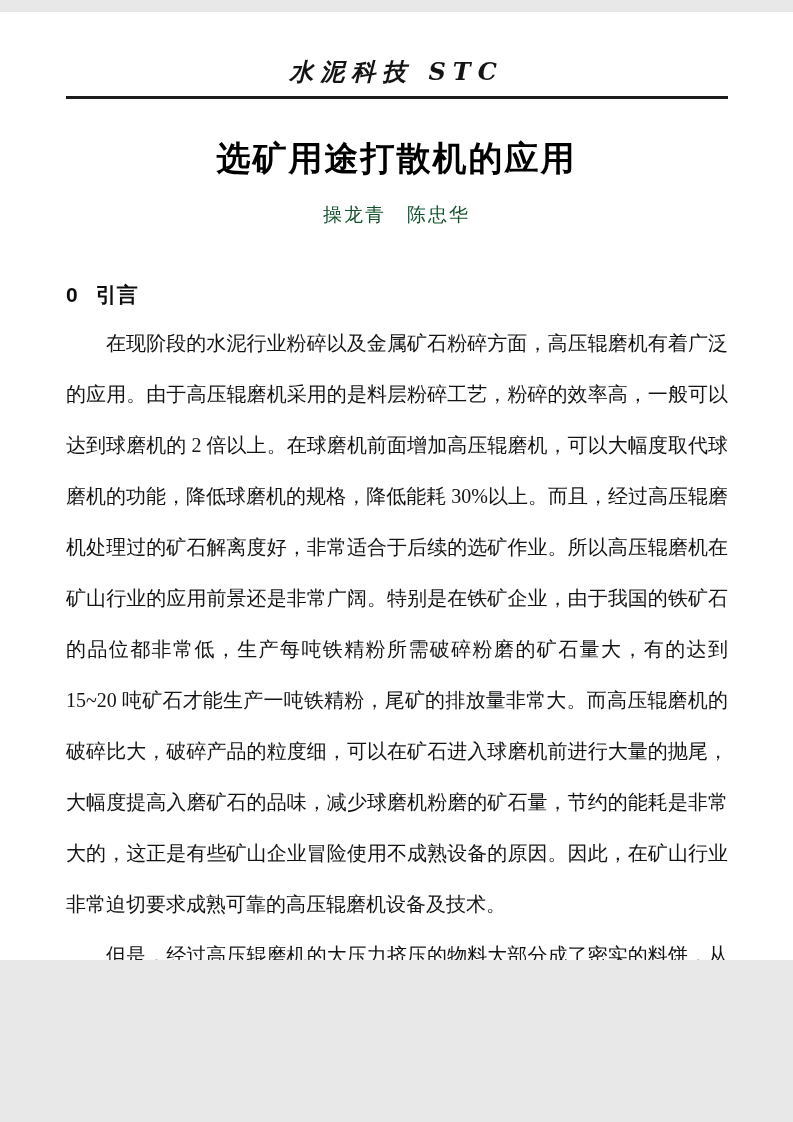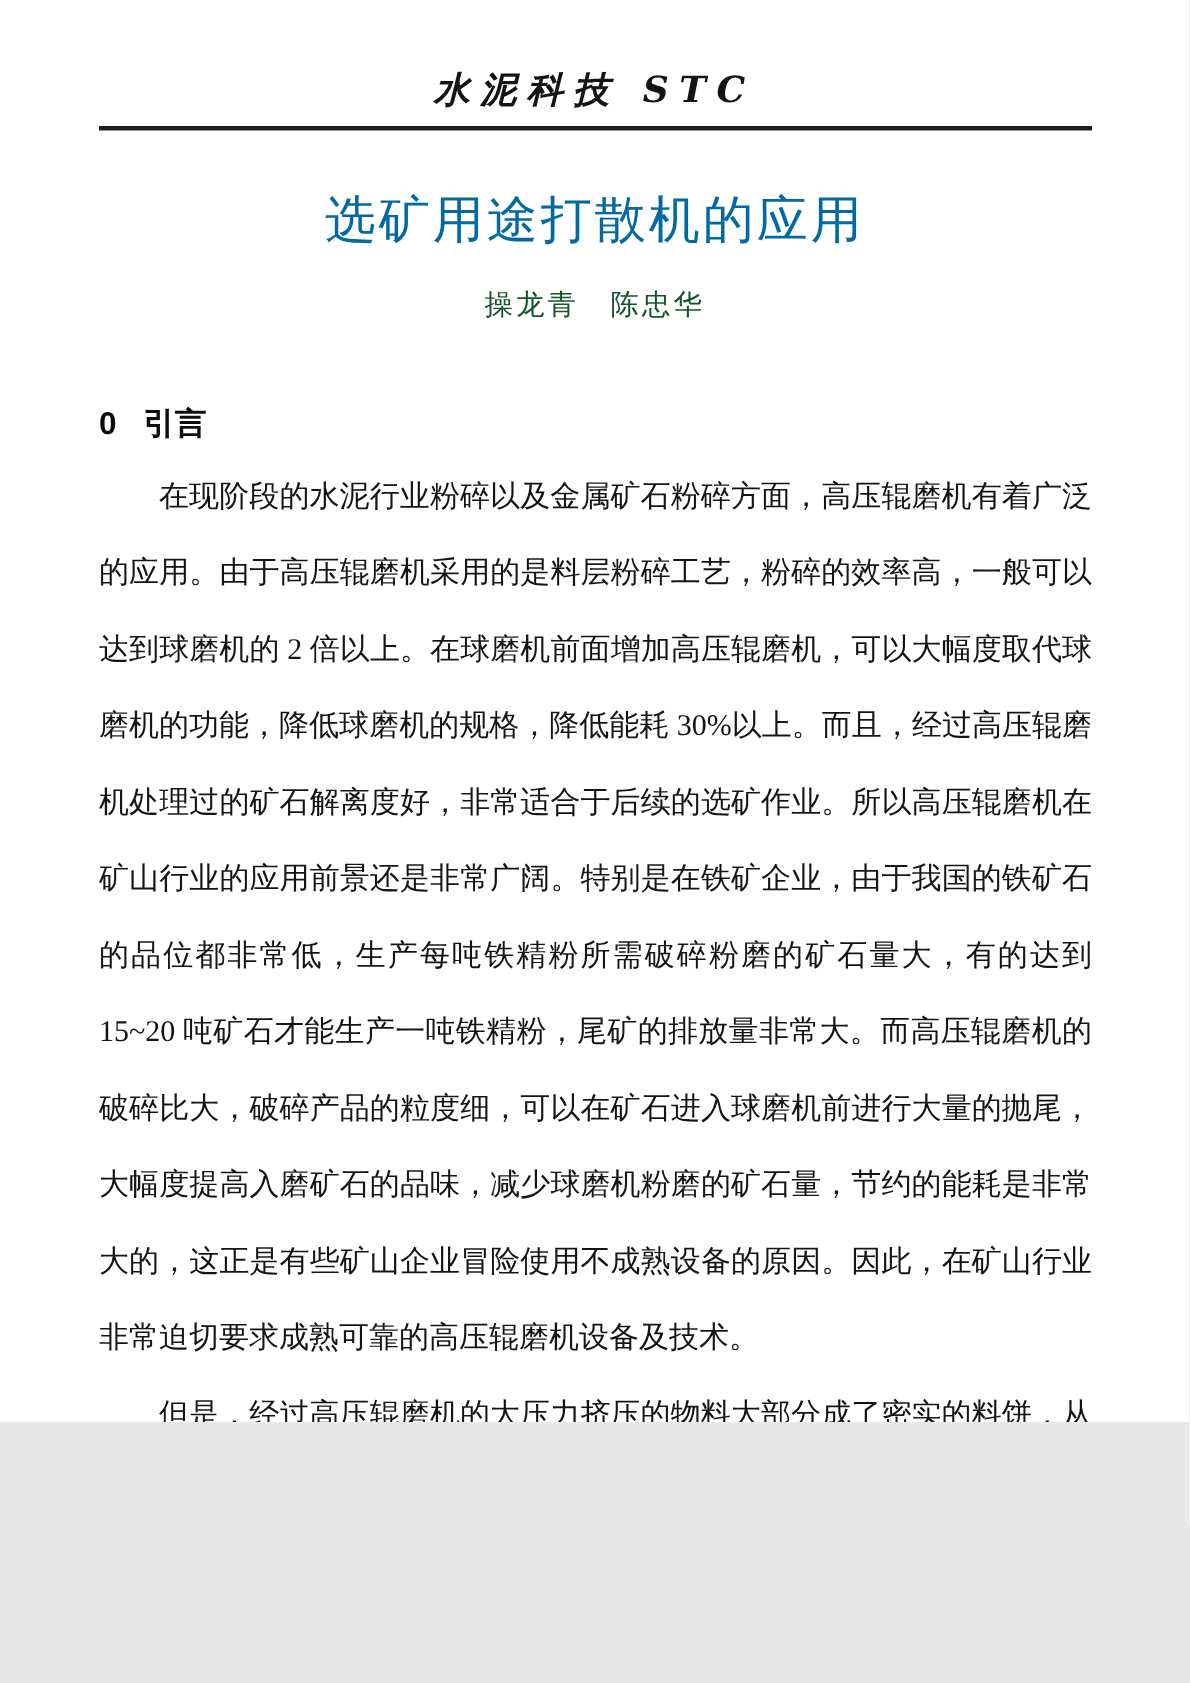--- a/index.html
+++ b/index.html
@@ -1,21 +1,21 @@
 <!DOCTYPE html>
 <html><head>
 <meta charset="utf-8">
 <style>
   * { box-sizing: border-box; margin: 0; padding: 0; }
   html, body { background: #e8e8e8; }
   .page {
     position: relative;
     width: 793px;
     height: 948px;
-    margin: 0 auto;
+    margin: 12px auto;
     background: #ffffff;
     color: #111111;
     font-family: "Liberation Serif", serif;
     overflow: hidden;
   }
   .journal-title {
     position: absolute;
     top: 44px; left: 0;
     width: 100%;
     text-align: center;
@@ -32,24 +32,24 @@
     width: 662px;
     height: 0;
     border-top: 3px solid #1c1c1c;
   }
   .article-title {
     position: absolute;
     top: 124px; left: 0;
     width: 100%;
     text-align: center;
     font-family: "Liberation Sans", sans-serif;
-    font-weight: normal;
+    font-weight: bold;
     font-size: 34px;
     letter-spacing: 2px;
-    color: #0369a1;
+    color: #000000;
   }
   .authors {
     position: absolute;
     top: 190px; left: 0;
     width: 100%;
     text-align: center;
     font-size: 19px;
     letter-spacing: 2px;
     color: #14532d;
   }

